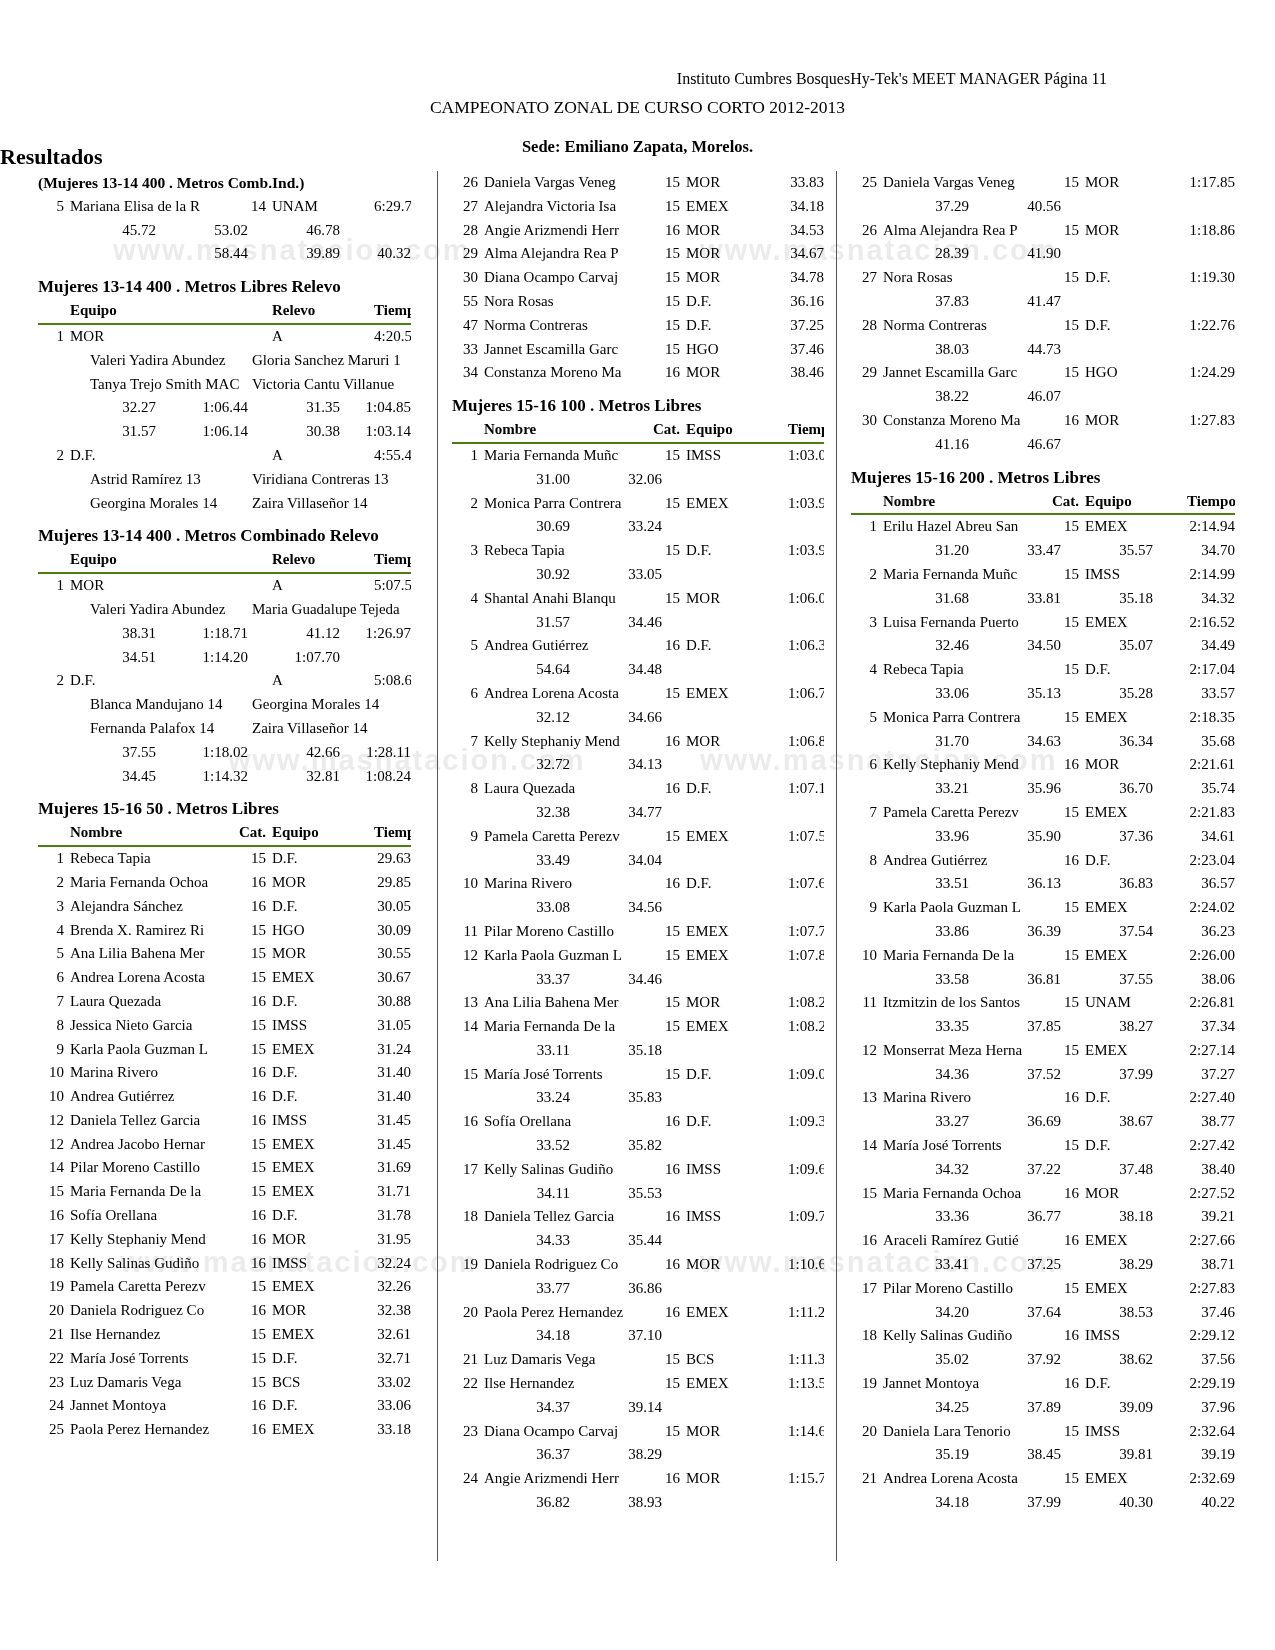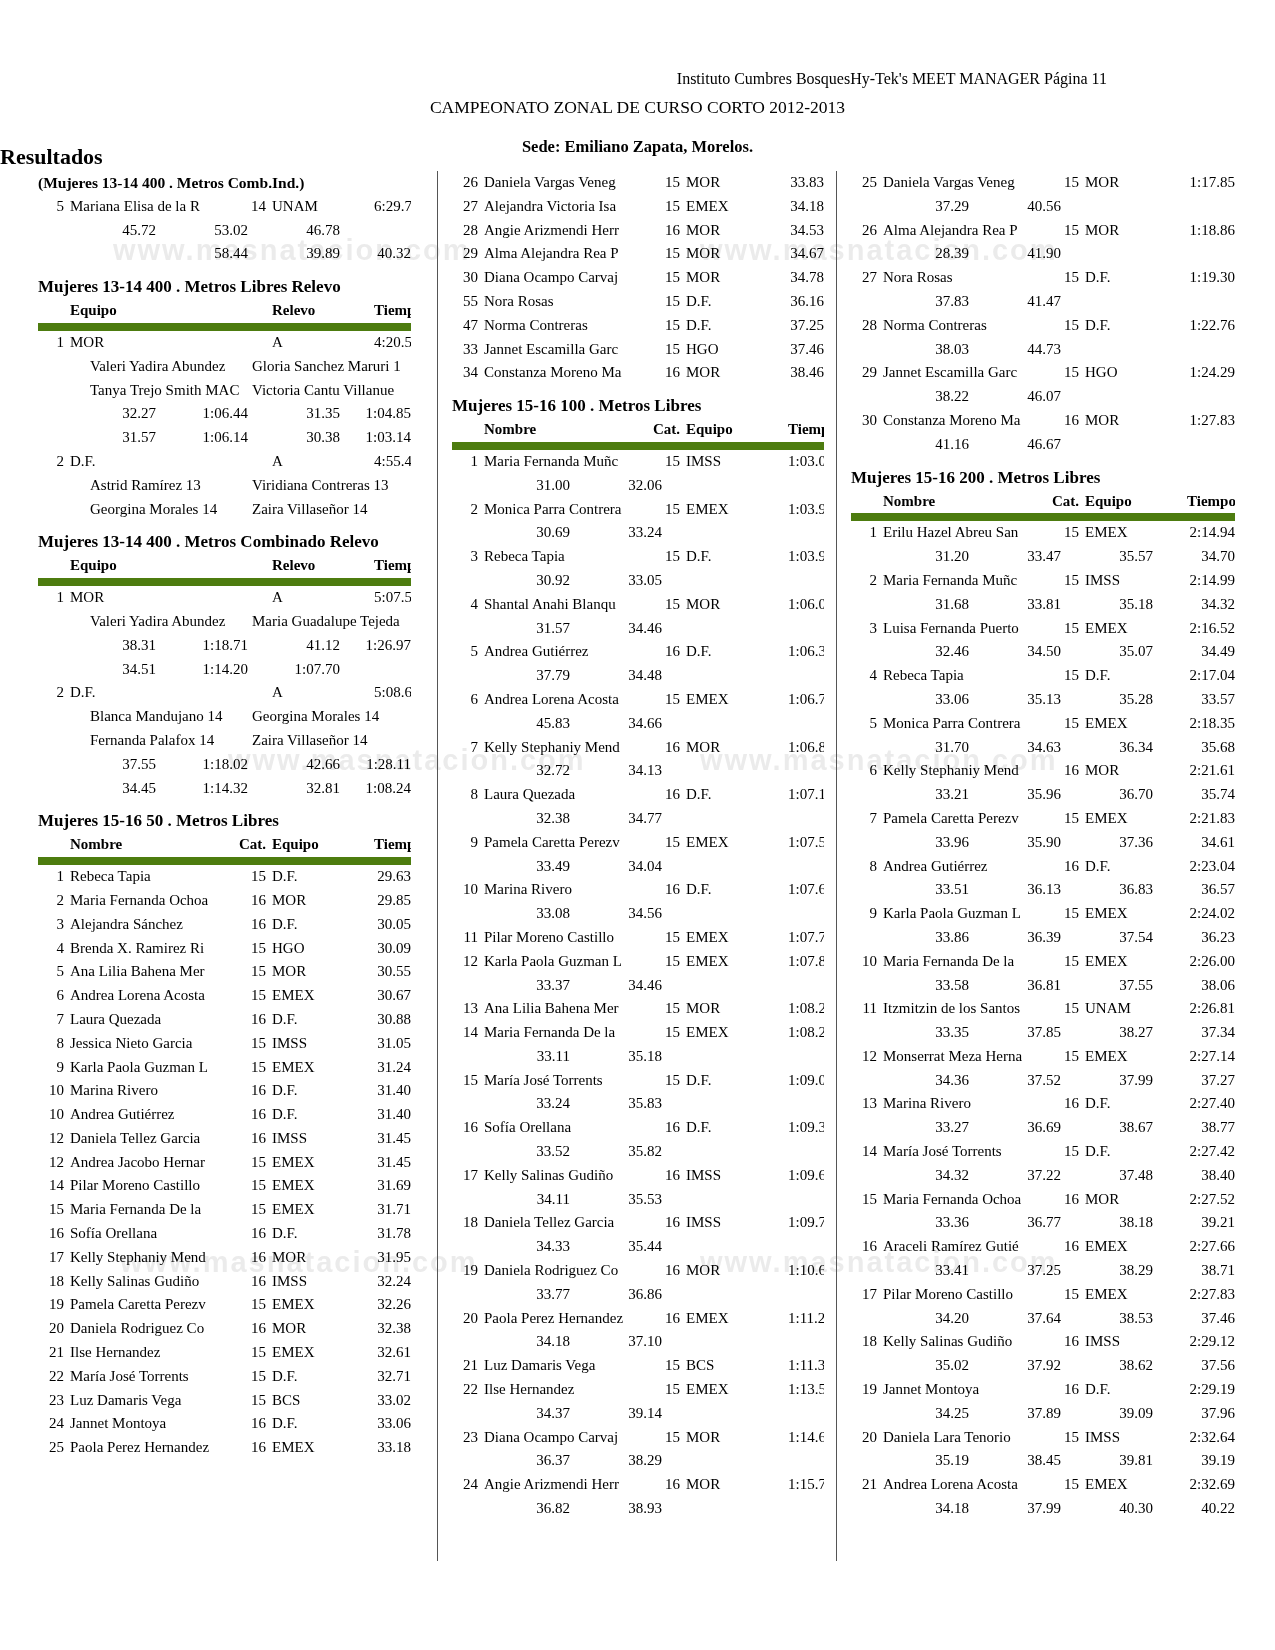--- a/index.html
+++ b/index.html
@@ -24,21 +24,21 @@
   .col-0{width:399px;padding-right:26px}
   .col-1{width:399px;border-left:1px solid #555;padding-left:14px;padding-right:12px}
   .col-2{width:401px;border-left:1px solid #555;padding-left:14px;padding-right:2px}
 
   .row{display:grid;grid-template-columns:26px 160px 30px 96px 1fr;column-gap:6px;
        font-size:15px;line-height:23.8px;height:23.8px;white-space:nowrap}
   .row span{overflow:hidden}
   .c-rank{text-align:right}
   .c-cat{text-align:right}
   .c-time{text-align:right}
-  .head{font-weight:bold;border-bottom:8px solid #4d7c0f}
+  .head{font-weight:bold;border-bottom:2px solid #4d7c0f}
 
   .sec-title{font-weight:bold;font-size:17px;line-height:25px;padding-top:8px;white-space:nowrap}
   .cont-title{font-weight:bold;font-size:15.5px;line-height:23.8px;height:23.8px;white-space:nowrap}
 
   .names{display:grid;grid-template-columns:162px 1fr;padding-left:52px;
          font-size:15px;line-height:23.8px;height:23.8px;white-space:nowrap}
   .names span{overflow:hidden}
 
   .splits{display:grid;grid-template-columns:118px 92px 92px 1fr;
           font-size:15px;line-height:23.8px;height:23.8px;white-space:nowrap}
@@ -501,34 +501,34 @@
         <span class="s"></span>
       </div>
       <div class="row">
         <span class="c-rank">5</span>
         <span class="c-name">Andrea Gutiérrez</span>
         <span class="c-cat">16</span>
         <span class="c-team">D.F.</span>
         <span class="c-time">1:06.31</span>
       </div>
       <div class="splits">
-        <span class="s">37.79</span>
+        <span class="s">54.64</span>
         <span class="s">34.48</span>
         <span class="s"></span>
         <span class="s"></span>
       </div>
       <div class="row">
         <span class="c-rank">6</span>
         <span class="c-name">Andrea Lorena Acosta</span>
         <span class="c-cat">15</span>
         <span class="c-team">EMEX</span>
         <span class="c-time">1:06.78</span>
       </div>
       <div class="splits">
-        <span class="s">45.83</span>
+        <span class="s">32.12</span>
         <span class="s">34.66</span>
         <span class="s"></span>
         <span class="s"></span>
       </div>
       <div class="row">
         <span class="c-rank">7</span>
         <span class="c-name">Kelly Stephaniy Mend</span>
         <span class="c-cat">16</span>
         <span class="c-team">MOR</span>
         <span class="c-time">1:06.85</span>

